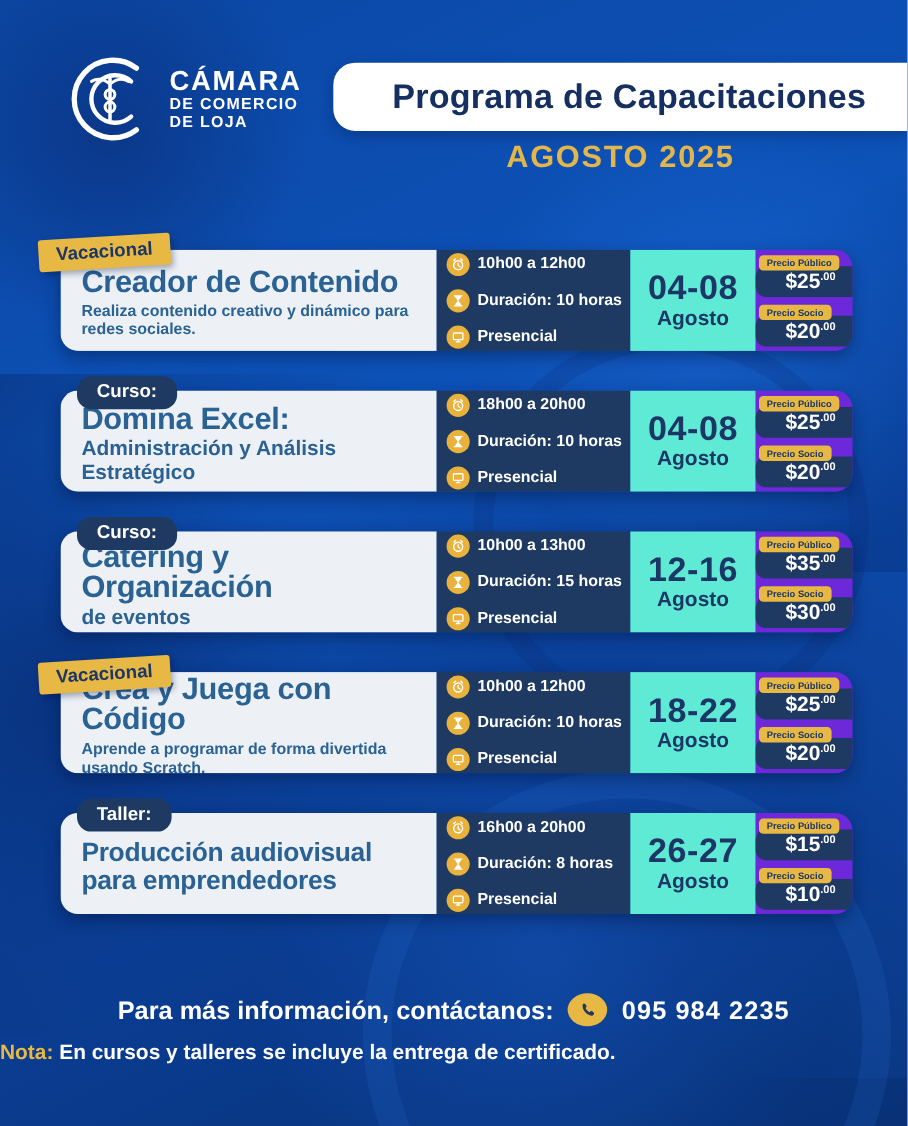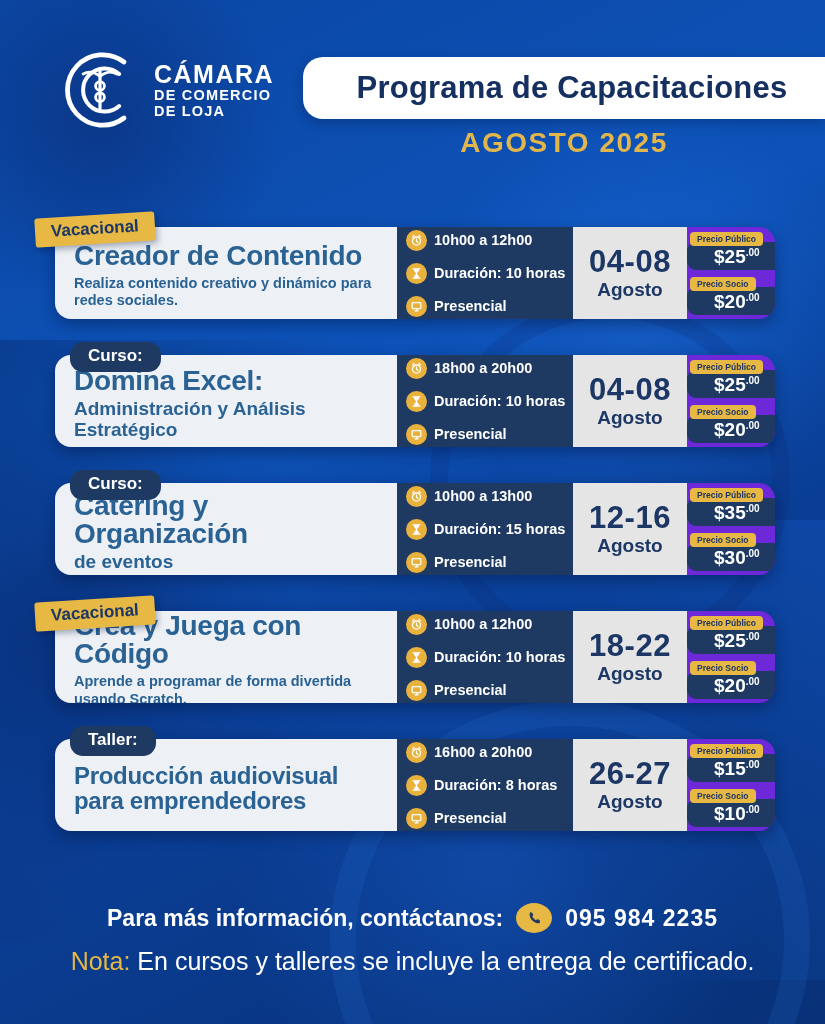--- a/index.html
+++ b/index.html
@@ -59,21 +59,21 @@
   .c-desc { color:#2a6294; font-weight:bold; font-size:14.5px; line-height:1.22; margin-top:4px; }
   .c-sub:empty, .c-desc:empty { display:none; }
 
   .sec.sched { flex:0 0 176px; background:#1e3a63; display:flex; flex-direction:column;
     justify-content:center; gap:12px; padding-left:9px; }
   .row { display:flex; align-items:center; gap:7px; color:#fff; font-weight:bold; font-size:14.5px; }
   .ic { width:21px; height:21px; flex:0 0 21px; border-radius:50%; background:#e9b23c;
     display:flex; align-items:center; justify-content:center; }
   .ic svg { width:13px; height:13px; display:block; }
 
-  .sec.date { flex:0 0 114px; background:#e5e5e5; display:flex; flex-direction:column;
+  .sec.date { flex:0 0 114px; background:#5eead4; display:flex; flex-direction:column;
     align-items:center; justify-content:center; color:#1c3765; }
   .d-range { font-size:31px; font-weight:bold; letter-spacing:.5px; line-height:1; }
   .d-month { font-size:19px; font-weight:bold; margin-top:2px; }
 
   .sec.price { flex:0 0 88px; background:#6d28d9; display:flex; flex-direction:column;
     align-items:center; justify-content:center; gap:7px; }
   .pp { display:flex; flex-direction:column; align-items:flex-start; }
   .p-label { position:relative; z-index:2; background:#e7b844; color:#1c3765;
     font-size:8.5px; font-weight:bold; padding:2px 7px 2px; border-radius:4px;
     margin-bottom:-4px; margin-left:3px; white-space:nowrap; }
@@ -82,22 +82,22 @@
   .p-pill sup { font-size:10px; font-weight:bold; }
 
   
   .contact { position:absolute; left:0; right:0; top:903px; display:flex;
     justify-content:center; align-items:center; gap:13px;
     color:#fff; font-size:23px; font-weight:bold; }
   .phone-ic { width:36px; height:30px; border-radius:50%; background:#e7b844;
     display:flex; align-items:center; justify-content:center; }
   .phone-ic svg { width:17px; height:17px; }
   .phone-num { letter-spacing:1px; }
-  .note { position:absolute; left:0; right:0; top:947px; text-align:center;
-    color:#fff; font-size:25px; font-weight:normal; }
+  .note { position:absolute; left:0; right:0; top:947px; text-align:left;
+    color:#fff; font-size:19px; font-weight:bold; }
   .note .gold { color:#e7b844; }
 </style>
 </head>
 <body>
 
 <div class="bg-streak s1"></div>
 <div class="bg-streak s2"></div>
 <div class="bg-ring"></div>
 <div class="bg-ring2"></div>
 

